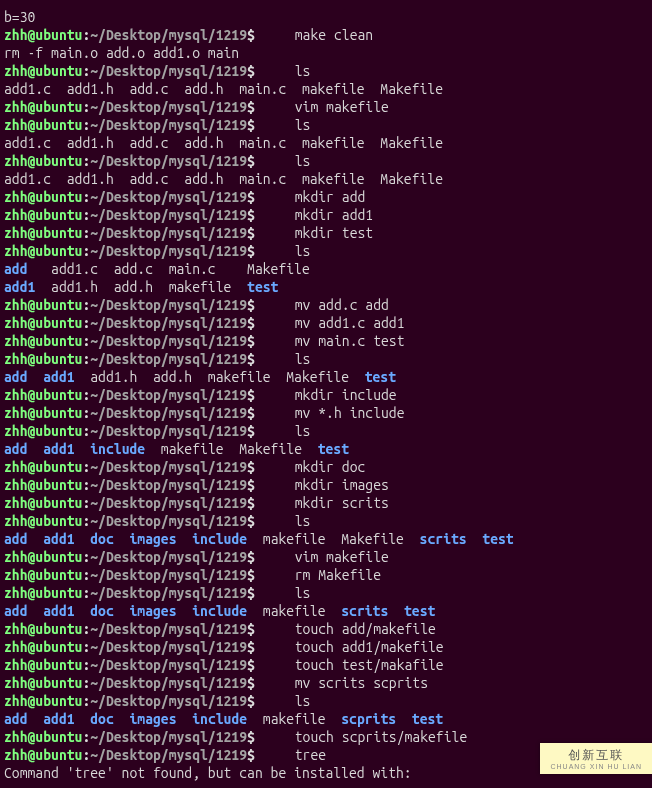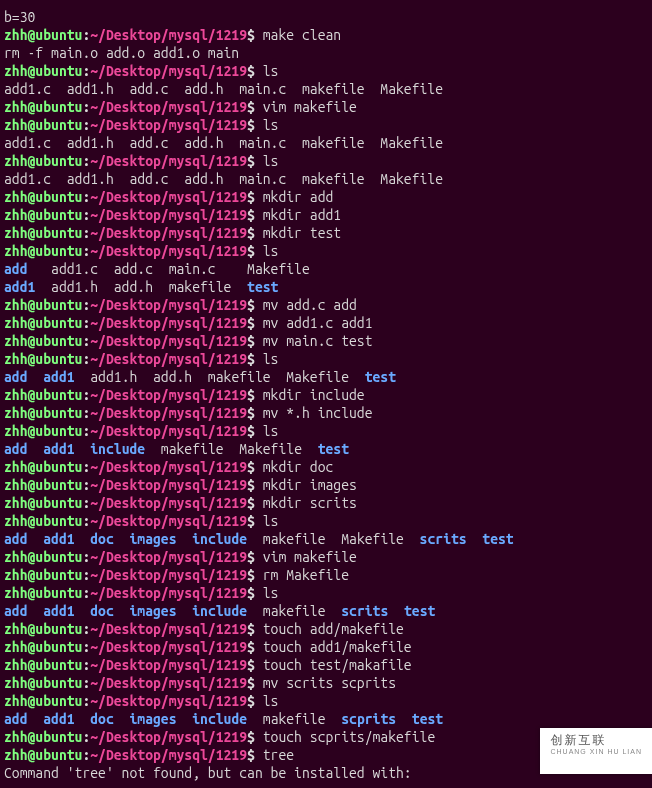--- a/index.html
+++ b/index.html
@@ -14,39 +14,39 @@
     height: 788px;
     overflow: hidden;
     position: relative;
   }
   .term {
     padding: 8px 4px;
     white-space: pre;
   }
   .user  { color: #7fff7f; font-weight: bold; margin-top: 24px; }
   .sep   { color: #d9d9d9; font-weight: bold; }
-  .path  { color: #ec4899; font-weight: bold; }
-  .cmd   { color: #d9d9d9; }
+  .path  { color: #a3a3a3; font-weight: bold; }
+  .cmd   { color: #d9d9d9; margin-left: 32px; }
   .out   { color: #d9d9d9; }
   .dir   { color: #6aa9ff; font-weight: bold; text-align: center; }
 
   .line { display: block; }
 
   .watermark {
     position: absolute;
     right: 0;
     bottom: 14px;
-    background: #ffffff;
+    background: #fef9c3;
     color: #555;
     font-family: sans-serif;
     font-size: 11px;
-    padding: 6px 10px 16px 10px;
+    padding: 6px 10px 1px 10px;
     line-height: 12px;
     box-shadow: 0 0 4px rgba(0,0,0,.4);
-    text-align: left;
+    text-align: center;
   }
   .watermark .cn { font-size: 12px; letter-spacing: 2px; }
   .watermark .en { font-size: 7px; letter-spacing: 1px; color:#888; }
 </style>
 </head>
 <body>
 
 <div class="term" id="term"><span class="line out">b=30</span><span class="line"><span><span class="user">zhh@ubuntu</span><span class="sep">:</span><span class="path">~/Desktop/mysql/1219</span><span class="sep">$ </span></span><span class="cmd">make clean</span></span><span class="line"><span class="out">rm -f main.o add.o add1.o main</span></span><span class="line"><span><span class="user">zhh@ubuntu</span><span class="sep">:</span><span class="path">~/Desktop/mysql/1219</span><span class="sep">$ </span></span><span class="cmd">ls</span></span><span class="line"><span class="out">add1.c  add1.h  add.c  add.h  main.c  makefile  Makefile</span></span><span class="line"><span><span class="user">zhh@ubuntu</span><span class="sep">:</span><span class="path">~/Desktop/mysql/1219</span><span class="sep">$ </span></span><span class="cmd">vim makefile</span></span><span class="line"><span><span class="user">zhh@ubuntu</span><span class="sep">:</span><span class="path">~/Desktop/mysql/1219</span><span class="sep">$ </span></span><span class="cmd">ls</span></span><span class="line"><span class="out">add1.c  add1.h  add.c  add.h  main.c  makefile  Makefile</span></span><span class="line"><span><span class="user">zhh@ubuntu</span><span class="sep">:</span><span class="path">~/Desktop/mysql/1219</span><span class="sep">$ </span></span><span class="cmd">ls</span></span><span class="line"><span class="out">add1.c  add1.h  add.c  add.h  main.c  makefile  Makefile</span></span><span class="line"><span><span class="user">zhh@ubuntu</span><span class="sep">:</span><span class="path">~/Desktop/mysql/1219</span><span class="sep">$ </span></span><span class="cmd">mkdir add</span></span><span class="line"><span><span class="user">zhh@ubuntu</span><span class="sep">:</span><span class="path">~/Desktop/mysql/1219</span><span class="sep">$ </span></span><span class="cmd">mkdir add1</span></span><span class="line"><span><span class="user">zhh@ubuntu</span><span class="sep">:</span><span class="path">~/Desktop/mysql/1219</span><span class="sep">$ </span></span><span class="cmd">mkdir test</span></span><span class="line"><span><span class="user">zhh@ubuntu</span><span class="sep">:</span><span class="path">~/Desktop/mysql/1219</span><span class="sep">$ </span></span><span class="cmd">ls</span></span><span class="line"><span class="dir">add</span><span class="out">   add1.c  add.c  main.c    Makefile</span></span><span class="line"><span class="dir">add1</span><span class="out">  add1.h  add.h  makefile  </span><span class="dir">test</span></span><span class="line"><span><span class="user">zhh@ubuntu</span><span class="sep">:</span><span class="path">~/Desktop/mysql/1219</span><span class="sep">$ </span></span><span class="cmd">mv add.c add</span></span><span class="line"><span><span class="user">zhh@ubuntu</span><span class="sep">:</span><span class="path">~/Desktop/mysql/1219</span><span class="sep">$ </span></span><span class="cmd">mv add1.c add1</span></span><span class="line"><span><span class="user">zhh@ubuntu</span><span class="sep">:</span><span class="path">~/Desktop/mysql/1219</span><span class="sep">$ </span></span><span class="cmd">mv main.c test</span></span><span class="line"><span><span class="user">zhh@ubuntu</span><span class="sep">:</span><span class="path">~/Desktop/mysql/1219</span><span class="sep">$ </span></span><span class="cmd">ls</span></span><span class="line"><span class="dir">add</span><span class="out">  </span><span class="dir">add1</span><span class="out">  add1.h  add.h  makefile  Makefile  </span><span class="dir">test</span></span><span class="line"><span><span class="user">zhh@ubuntu</span><span class="sep">:</span><span class="path">~/Desktop/mysql/1219</span><span class="sep">$ </span></span><span class="cmd">mkdir include</span></span><span class="line"><span><span class="user">zhh@ubuntu</span><span class="sep">:</span><span class="path">~/Desktop/mysql/1219</span><span class="sep">$ </span></span><span class="cmd">mv *.h include</span></span><span class="line"><span><span class="user">zhh@ubuntu</span><span class="sep">:</span><span class="path">~/Desktop/mysql/1219</span><span class="sep">$ </span></span><span class="cmd">ls</span></span><span class="line"><span class="dir">add</span><span class="out">  </span><span class="dir">add1</span><span class="out">  </span><span class="dir">include</span><span class="out">  makefile  Makefile  </span><span class="dir">test</span></span><span class="line"><span><span class="user">zhh@ubuntu</span><span class="sep">:</span><span class="path">~/Desktop/mysql/1219</span><span class="sep">$ </span></span><span class="cmd">mkdir doc</span></span><span class="line"><span><span class="user">zhh@ubuntu</span><span class="sep">:</span><span class="path">~/Desktop/mysql/1219</span><span class="sep">$ </span></span><span class="cmd">mkdir images</span></span><span class="line"><span><span class="user">zhh@ubuntu</span><span class="sep">:</span><span class="path">~/Desktop/mysql/1219</span><span class="sep">$ </span></span><span class="cmd">mkdir scrits</span></span><span class="line"><span><span class="user">zhh@ubuntu</span><span class="sep">:</span><span class="path">~/Desktop/mysql/1219</span><span class="sep">$ </span></span><span class="cmd">ls</span></span><span class="line"><span class="dir">add</span><span class="out">  </span><span class="dir">add1</span><span class="out">  </span><span class="dir">doc</span><span class="out">  </span><span class="dir">images</span><span class="out">  </span><span class="dir">include</span><span class="out">  makefile  Makefile  </span><span class="dir">scrits</span><span class="out">  </span><span class="dir">test</span></span><span class="line"><span><span class="user">zhh@ubuntu</span><span class="sep">:</span><span class="path">~/Desktop/mysql/1219</span><span class="sep">$ </span></span><span class="cmd">vim makefile</span></span><span class="line"><span><span class="user">zhh@ubuntu</span><span class="sep">:</span><span class="path">~/Desktop/mysql/1219</span><span class="sep">$ </span></span><span class="cmd">rm Makefile</span></span><span class="line"><span><span class="user">zhh@ubuntu</span><span class="sep">:</span><span class="path">~/Desktop/mysql/1219</span><span class="sep">$ </span></span><span class="cmd">ls</span></span><span class="line"><span class="dir">add</span><span class="out">  </span><span class="dir">add1</span><span class="out">  </span><span class="dir">doc</span><span class="out">  </span><span class="dir">images</span><span class="out">  </span><span class="dir">include</span><span class="out">  makefile  </span><span class="dir">scrits</span><span class="out">  </span><span class="dir">test</span></span><span class="line"><span><span class="user">zhh@ubuntu</span><span class="sep">:</span><span class="path">~/Desktop/mysql/1219</span><span class="sep">$ </span></span><span class="cmd">touch add/makefile</span></span><span class="line"><span><span class="user">zhh@ubuntu</span><span class="sep">:</span><span class="path">~/Desktop/mysql/1219</span><span class="sep">$ </span></span><span class="cmd">touch add1/makefile</span></span><span class="line"><span><span class="user">zhh@ubuntu</span><span class="sep">:</span><span class="path">~/Desktop/mysql/1219</span><span class="sep">$ </span></span><span class="cmd">touch test/makafile</span></span><span class="line"><span><span class="user">zhh@ubuntu</span><span class="sep">:</span><span class="path">~/Desktop/mysql/1219</span><span class="sep">$ </span></span><span class="cmd">mv scrits scprits</span></span><span class="line"><span><span class="user">zhh@ubuntu</span><span class="sep">:</span><span class="path">~/Desktop/mysql/1219</span><span class="sep">$ </span></span><span class="cmd">ls</span></span><span class="line"><span class="dir">add</span><span class="out">  </span><span class="dir">add1</span><span class="out">  </span><span class="dir">doc</span><span class="out">  </span><span class="dir">images</span><span class="out">  </span><span class="dir">include</span><span class="out">  makefile  </span><span class="dir">scprits</span><span class="out">  </span><span class="dir">test</span></span><span class="line"><span><span class="user">zhh@ubuntu</span><span class="sep">:</span><span class="path">~/Desktop/mysql/1219</span><span class="sep">$ </span></span><span class="cmd">touch scprits/makefile</span></span><span class="line"><span><span class="user">zhh@ubuntu</span><span class="sep">:</span><span class="path">~/Desktop/mysql/1219</span><span class="sep">$ </span></span><span class="cmd">tree</span></span><span class="line"><span class="out"></span></span><span class="line"><span class="out">Command 'tree' not found, but can be installed with:</span></span></div>
 
 <div class="watermark">

